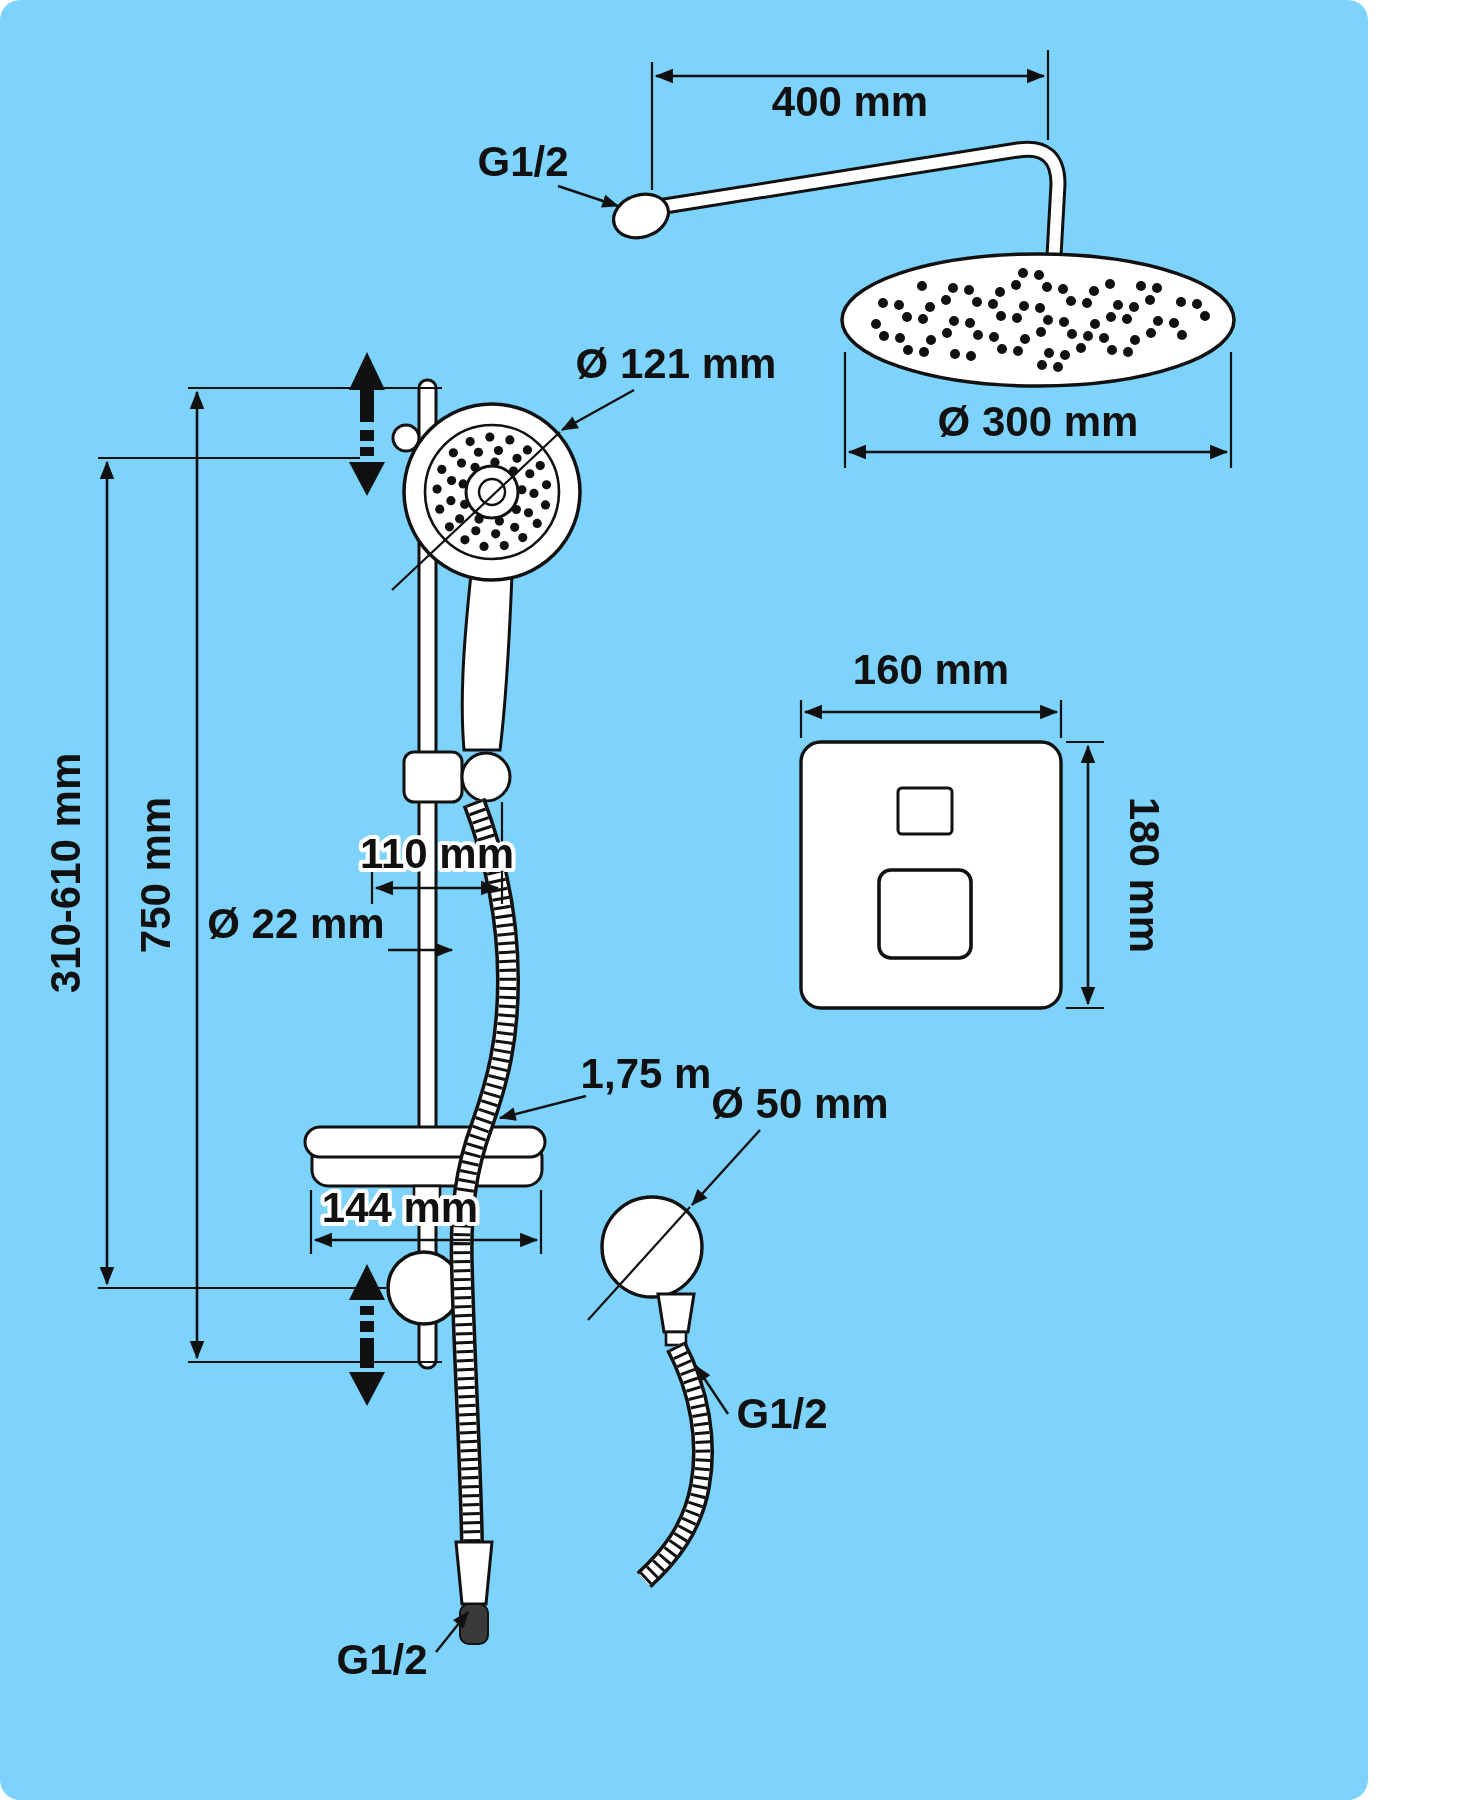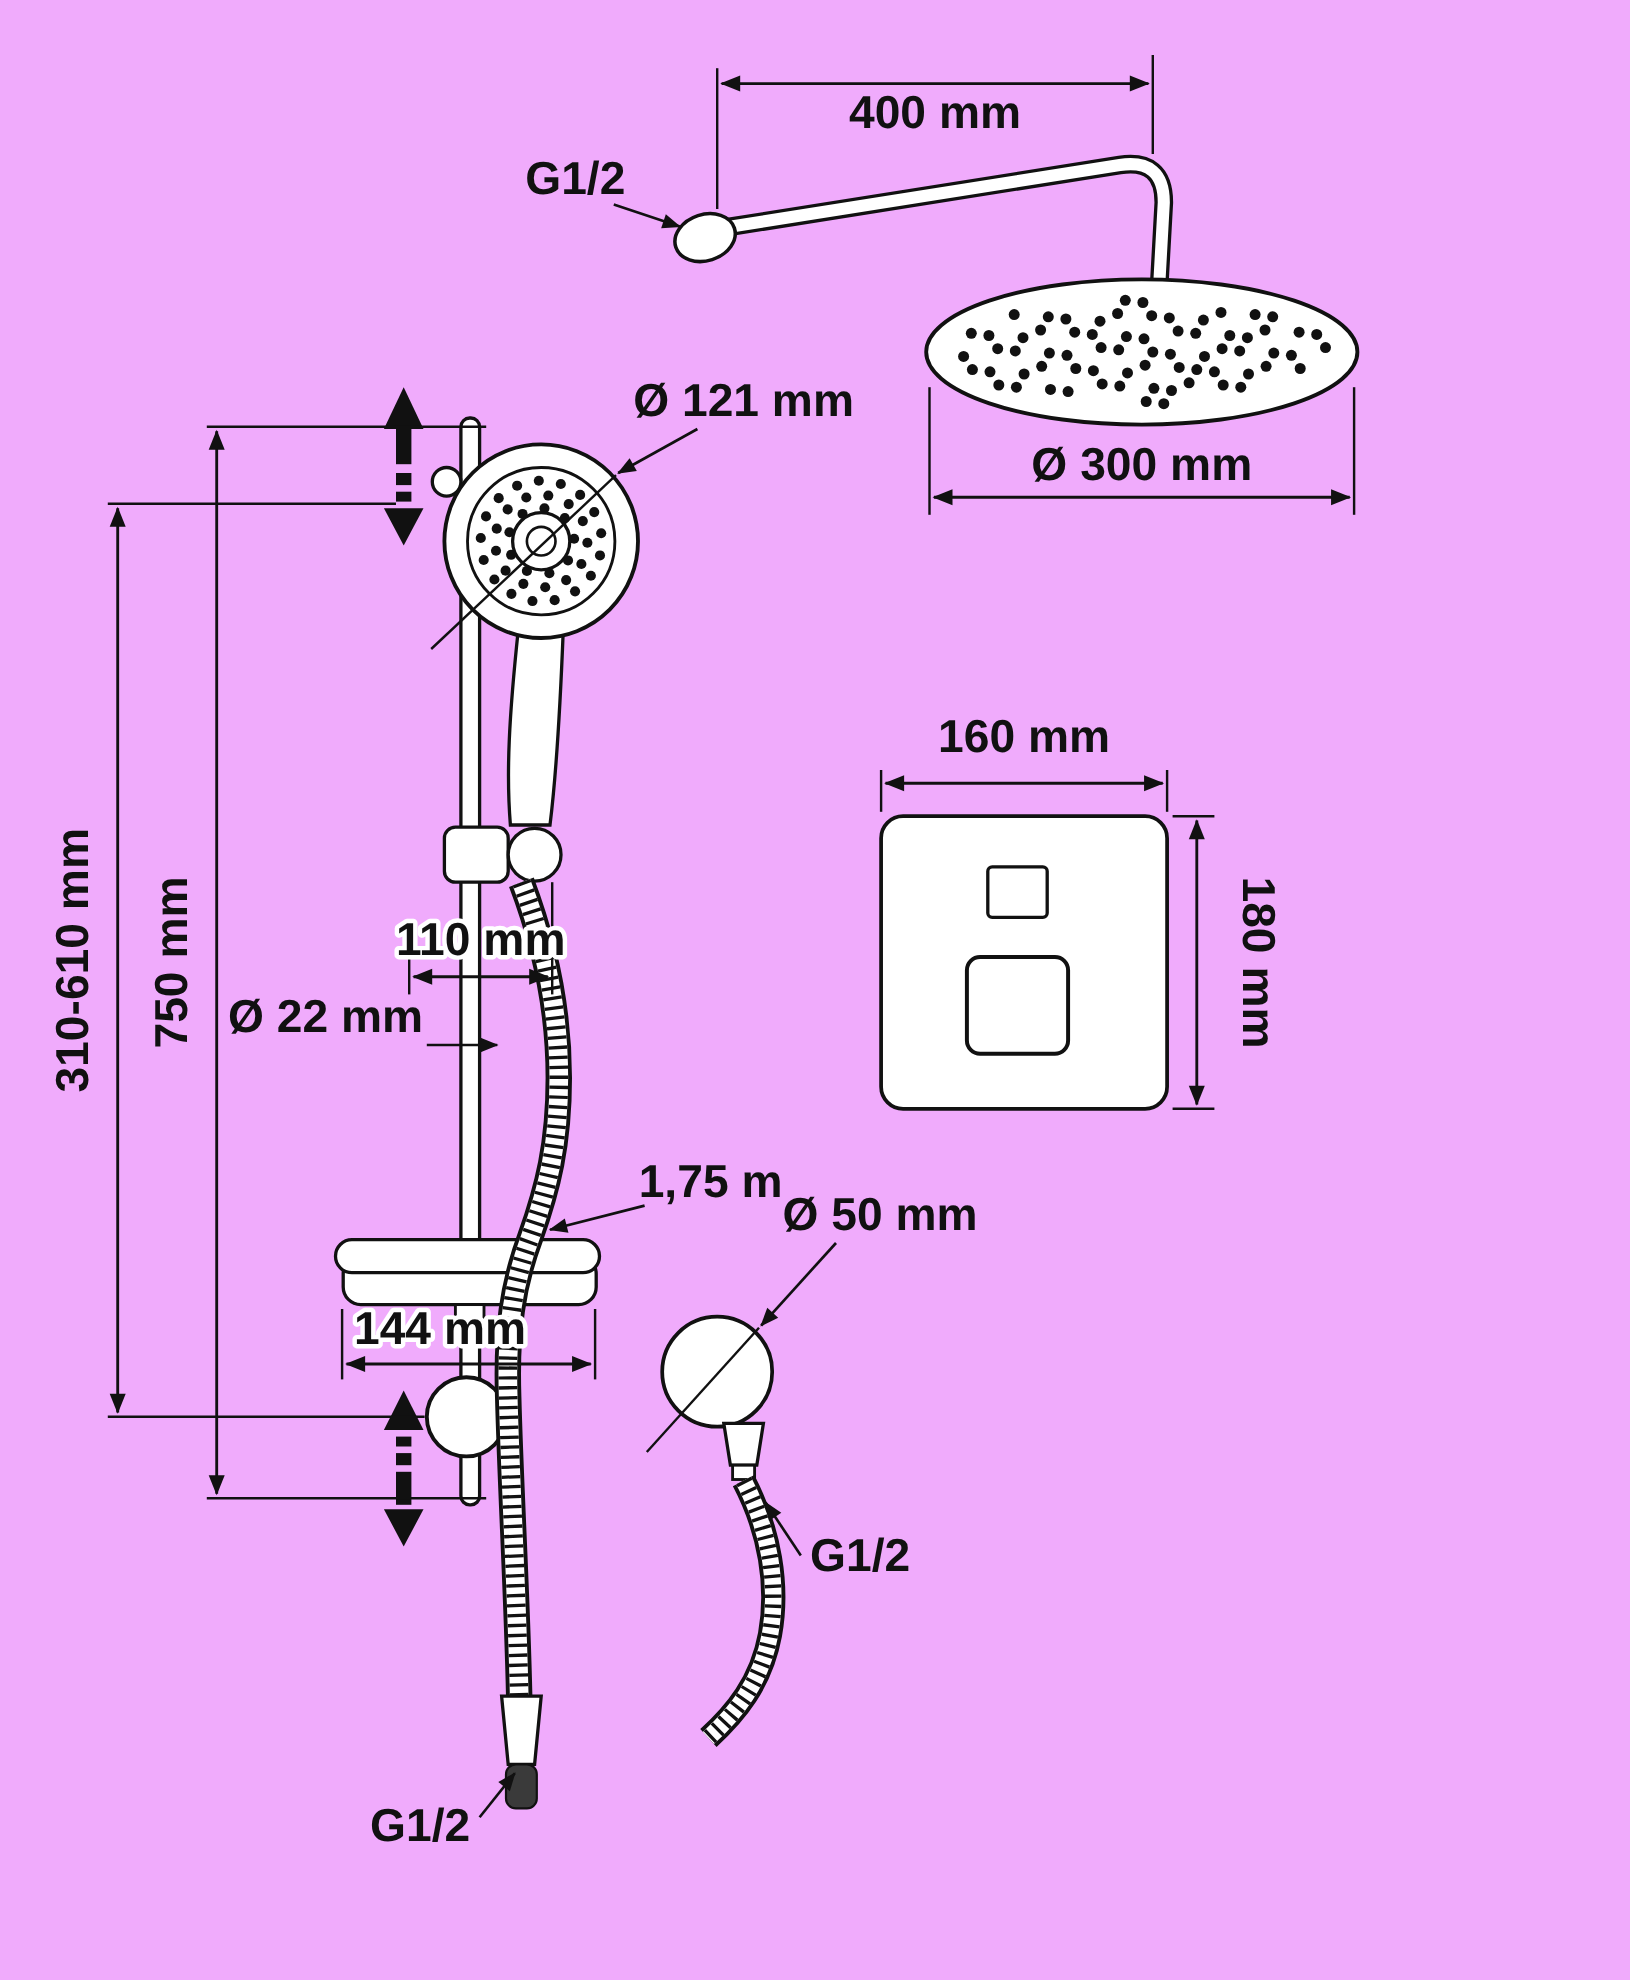--- a/index.html
+++ b/index.html
@@ -1,16 +1,16 @@
 <!DOCTYPE html>
 <html><head>
 <meta charset="utf-8">
 <style>
   html,body{margin:0;padding:0;background:#ffffff;}
-  .canvas{position:relative;width:1482px;height:1800px;background:#f0abfc;overflow:hidden;}
+  .canvas{position:relative;width:1368px;height:1800px;background:#7dd3fc;overflow:hidden;border-radius:20px;}
   svg{display:block;}
   svg text{font-family:"Liberation Sans","DejaVu Sans",sans-serif;font-weight:bold;font-size:42px;fill:#111;}
   svg text.halo{paint-order:stroke;stroke:#ffffff;stroke-width:8px;stroke-linejoin:round;}
   .outline{stroke:#111;fill:#fff;}
   .thin{stroke:#111;stroke-width:2.2;fill:none;}
   .dim{stroke:#111;stroke-width:2.6;fill:none;}
   .leader{stroke:#111;stroke-width:2.4;fill:none;}
   .solid{fill:#111;stroke:none;}
 </style>
 </head>

